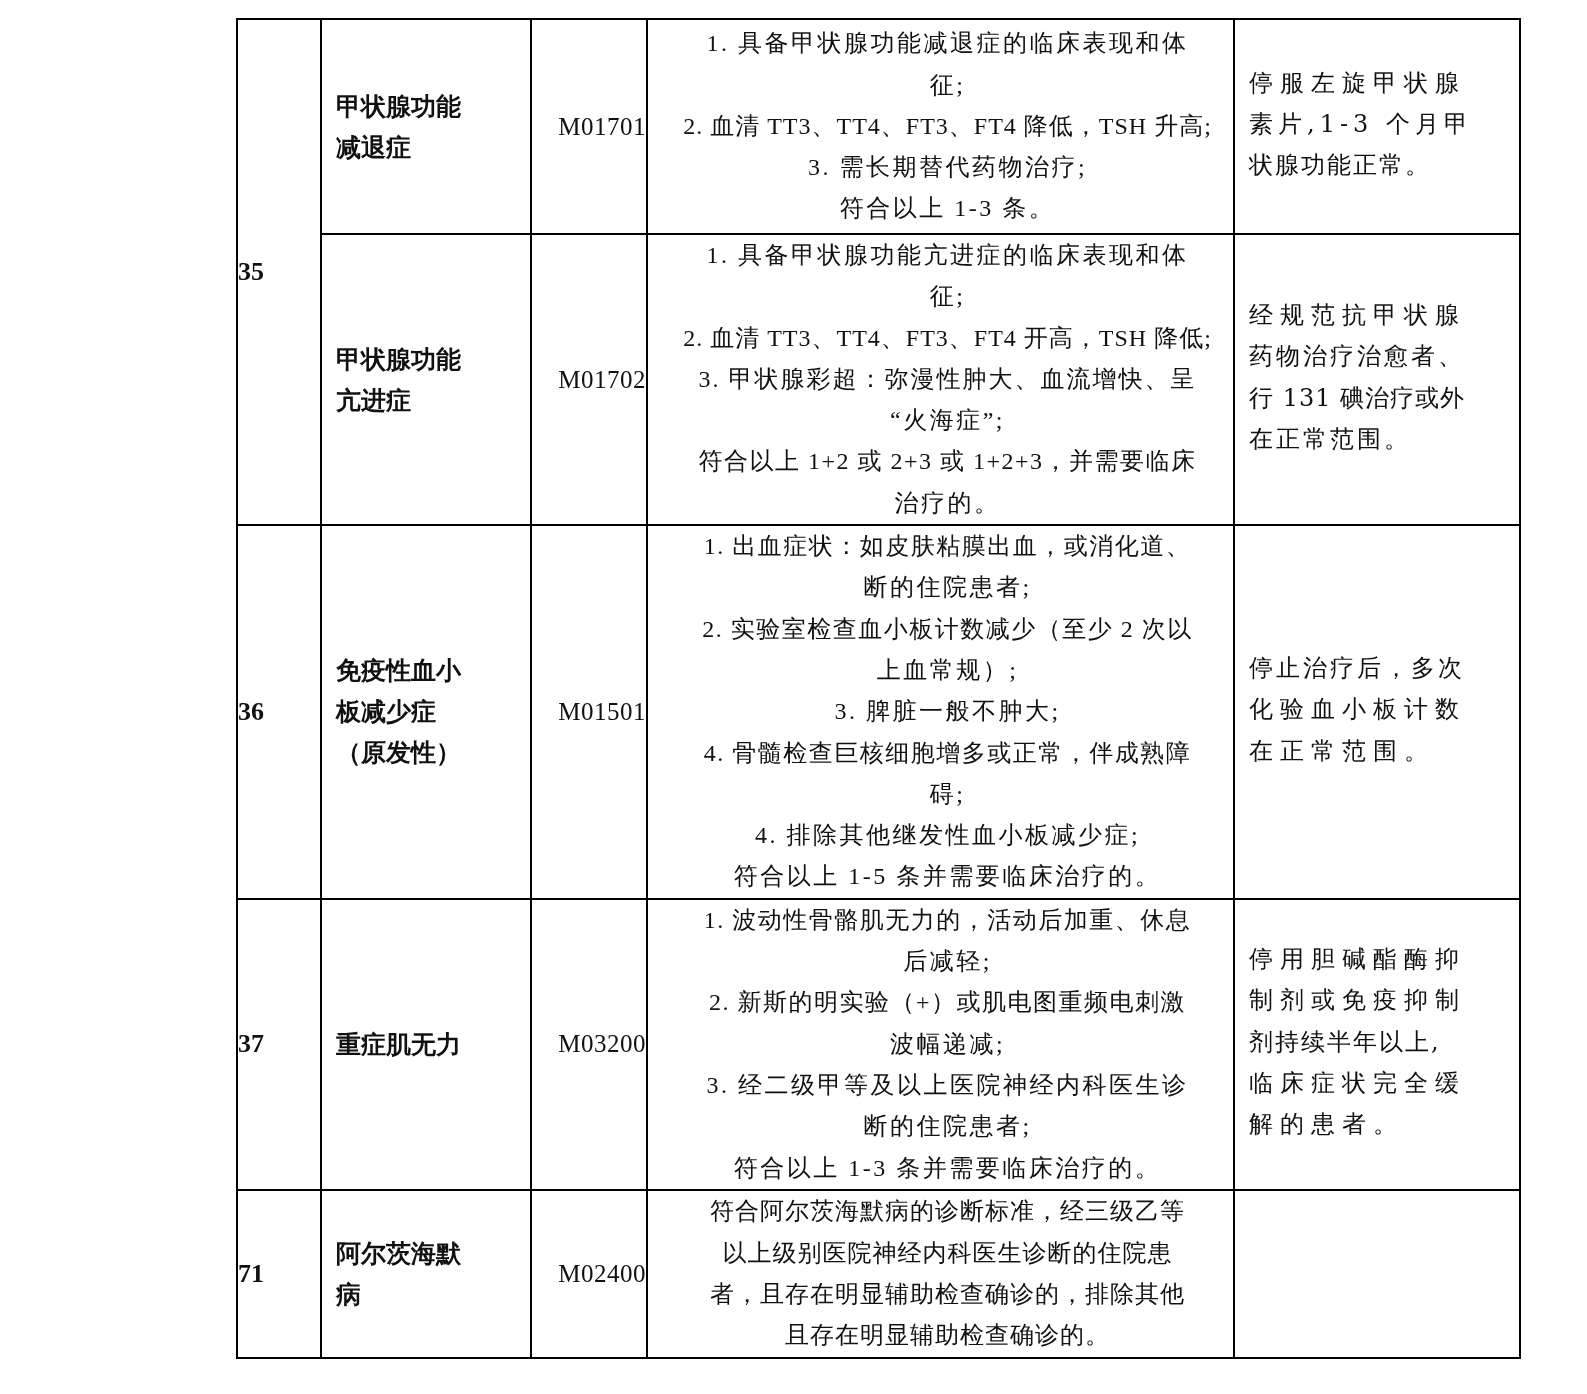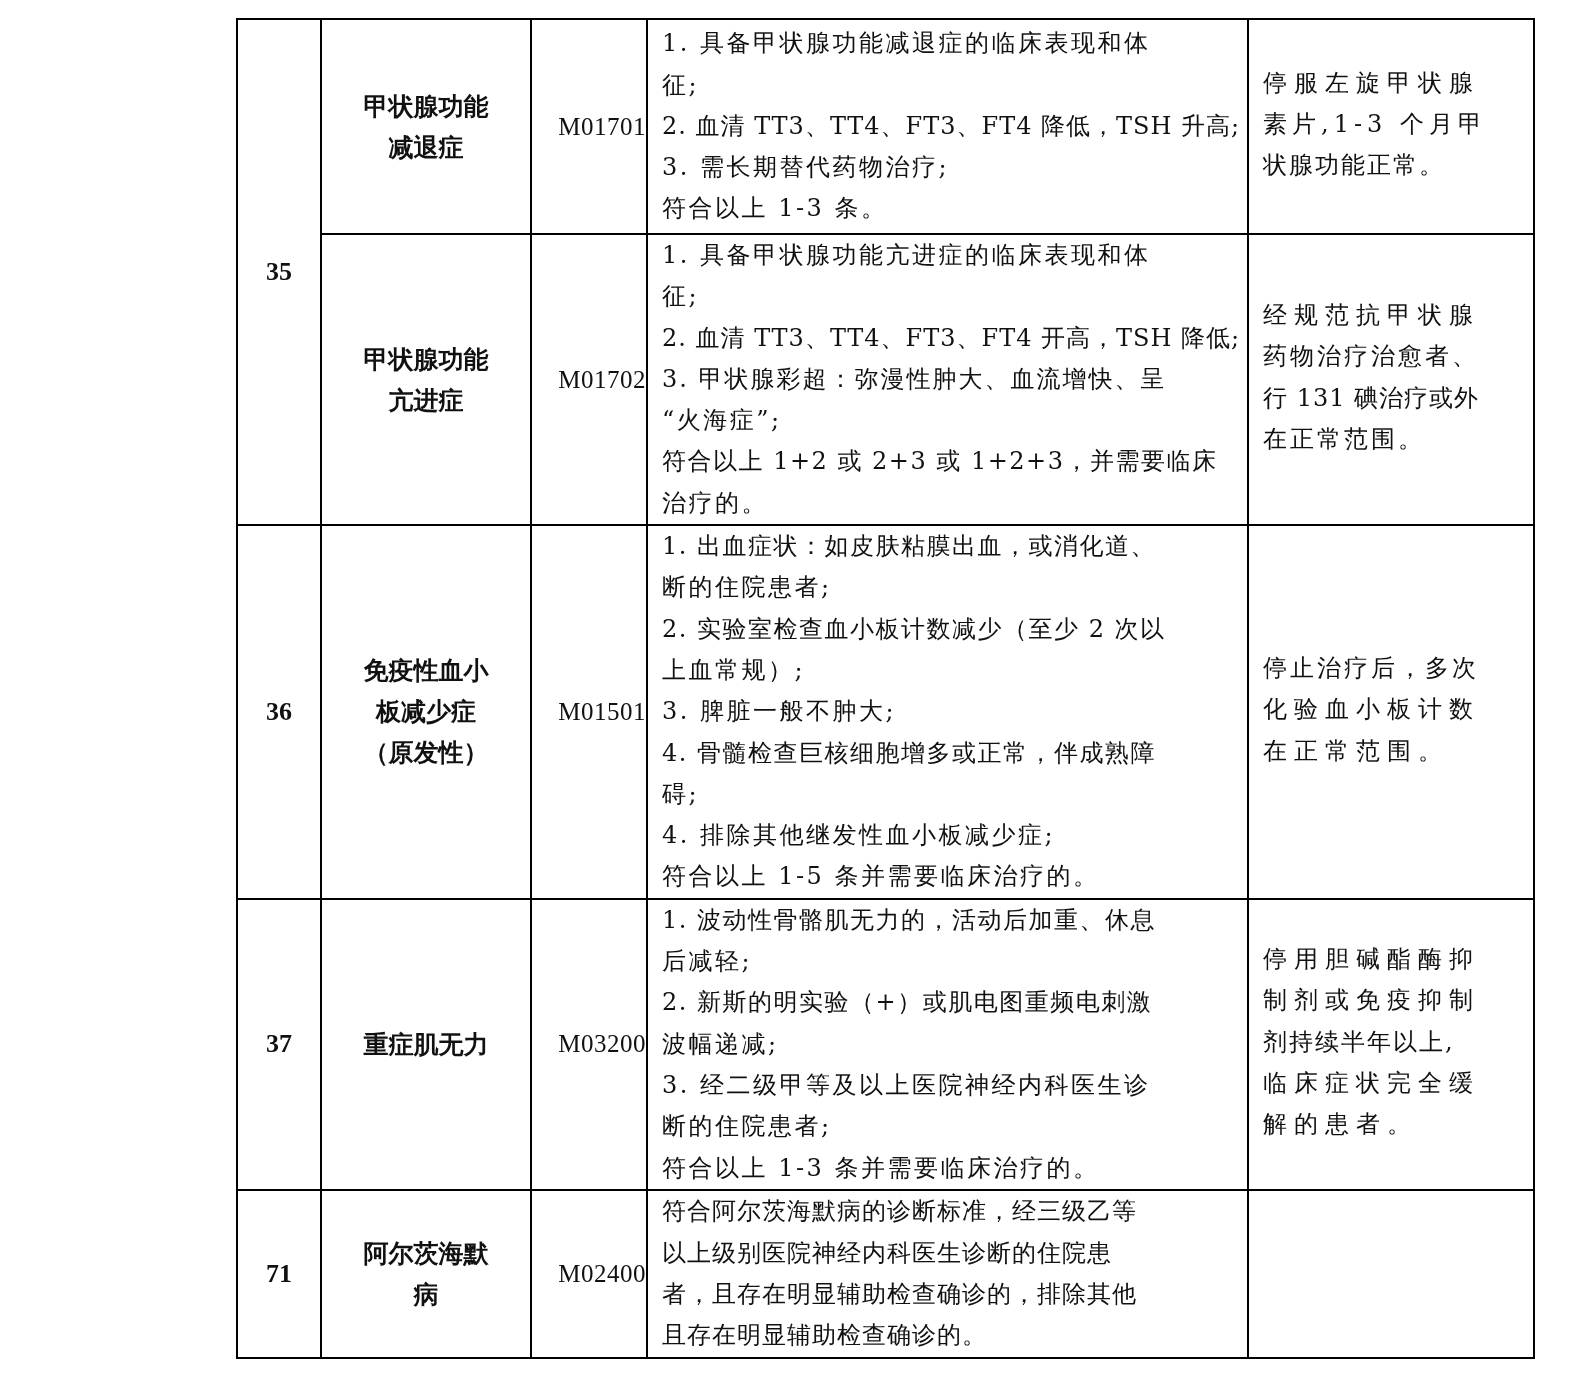--- a/index.html
+++ b/index.html
@@ -23,24 +23,24 @@
     table {
       border-collapse: collapse;
       table-layout: fixed;
       width: 1213px;
     }
     td {
       border: 2px solid #000000;
       padding: 0;
       vertical-align: middle;
     }
-    .c-no { width: 82px; text-align: center; font-family: "Liberation Serif", serif; font-weight: bold; font-size: 26px; }
-    .c-name { width: 180px; text-align: center; font-weight: bold; font-size: 25px; line-height: 41px; padding: 0 14px; }
+    .c-no { width: 82px; text-align: left; font-family: "Liberation Serif", serif; font-weight: bold; font-size: 26px; }
+    .c-name { width: 180px; font-weight: bold; font-size: 25px; line-height: 41px; padding: 0 14px; }
     .c-code { width: 114px; text-align: right; font-family: "Liberation Serif", serif; font-size: 25px; letter-spacing: 0.5px; }
-    .c-crit { width: 571px; text-align: left; font-size: 24px; line-height: 41.3px; padding: 0 14px 0 14px; letter-spacing: 2.5px; }
+    .c-crit { width: 571px; text-align: center; font-size: 24px; line-height: 41.3px; padding: 0 0 0 14px; letter-spacing: 2.5px; font-family: Liberation Serif, serif; }
     .c-end { width: 256px; text-align: left; font-size: 24px; line-height: 41.3px; padding: 0 14px 4px 14px; letter-spacing: 7px; }
     .line { display: block; white-space: nowrap; }
     .c-crit .line { white-space: nowrap; }
     .name-line { display: block; white-space: nowrap; }
   </style>
 </head>
 <body>
 
 <div class="table-wrap">
   <table>

